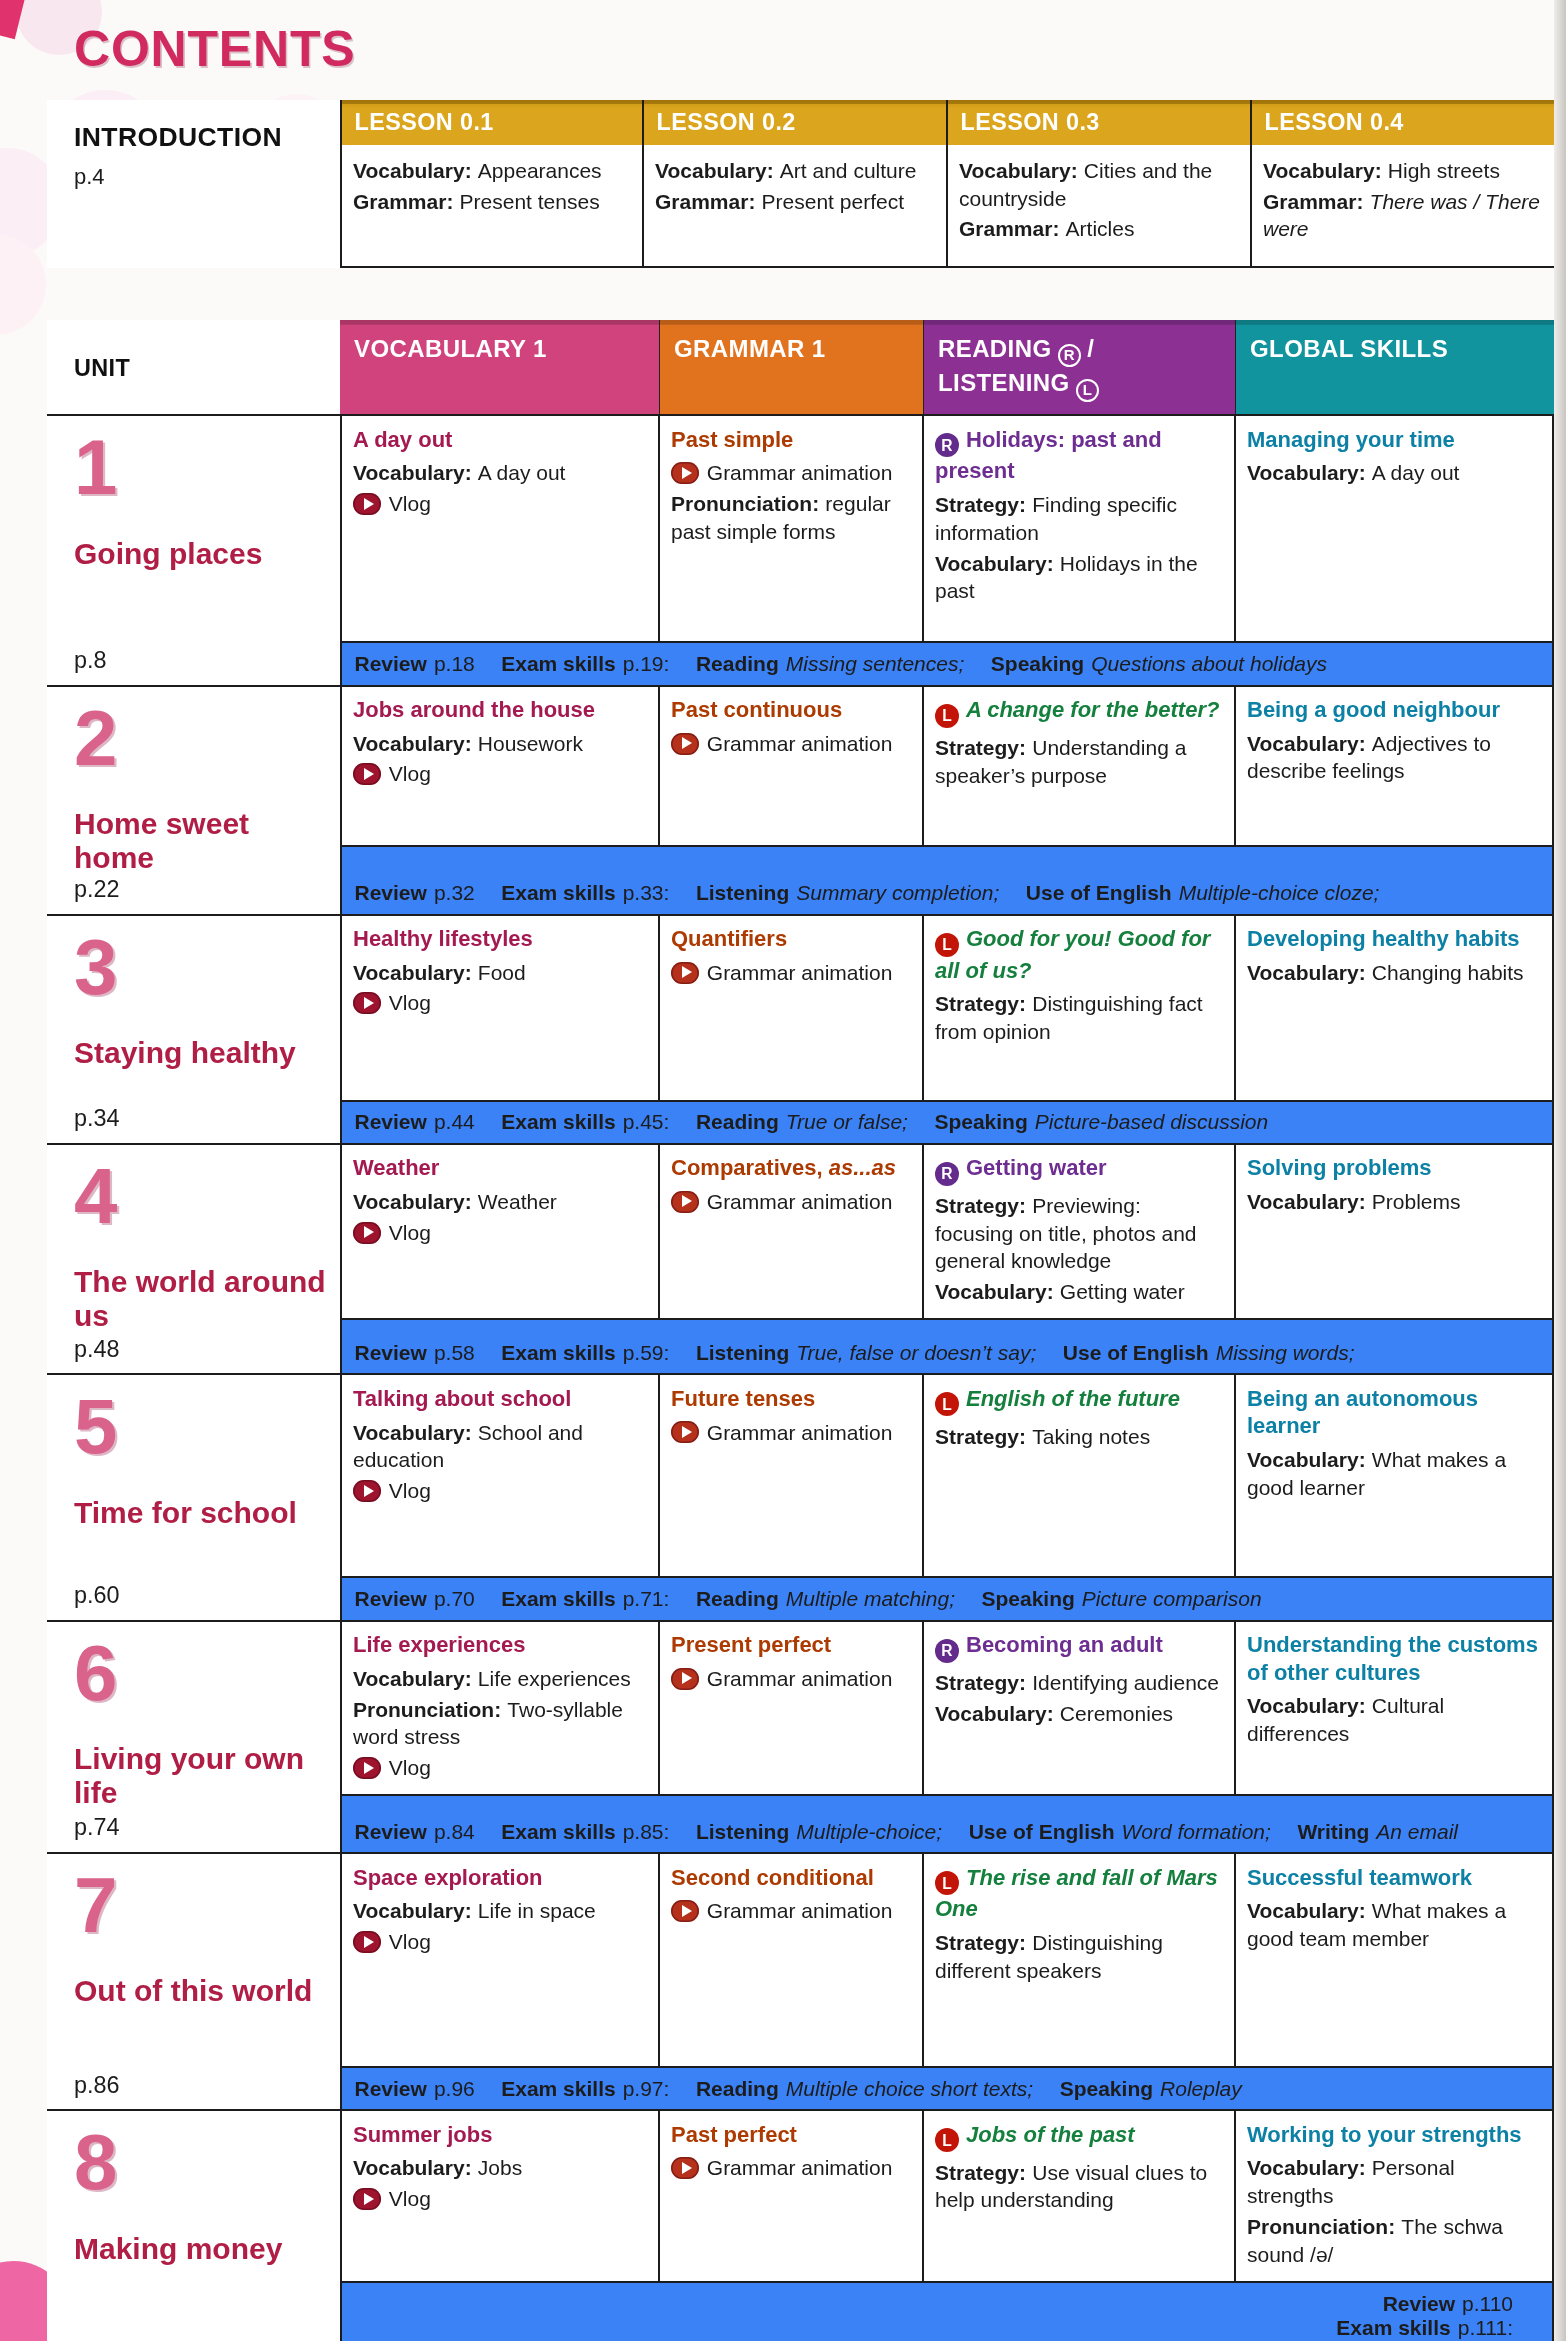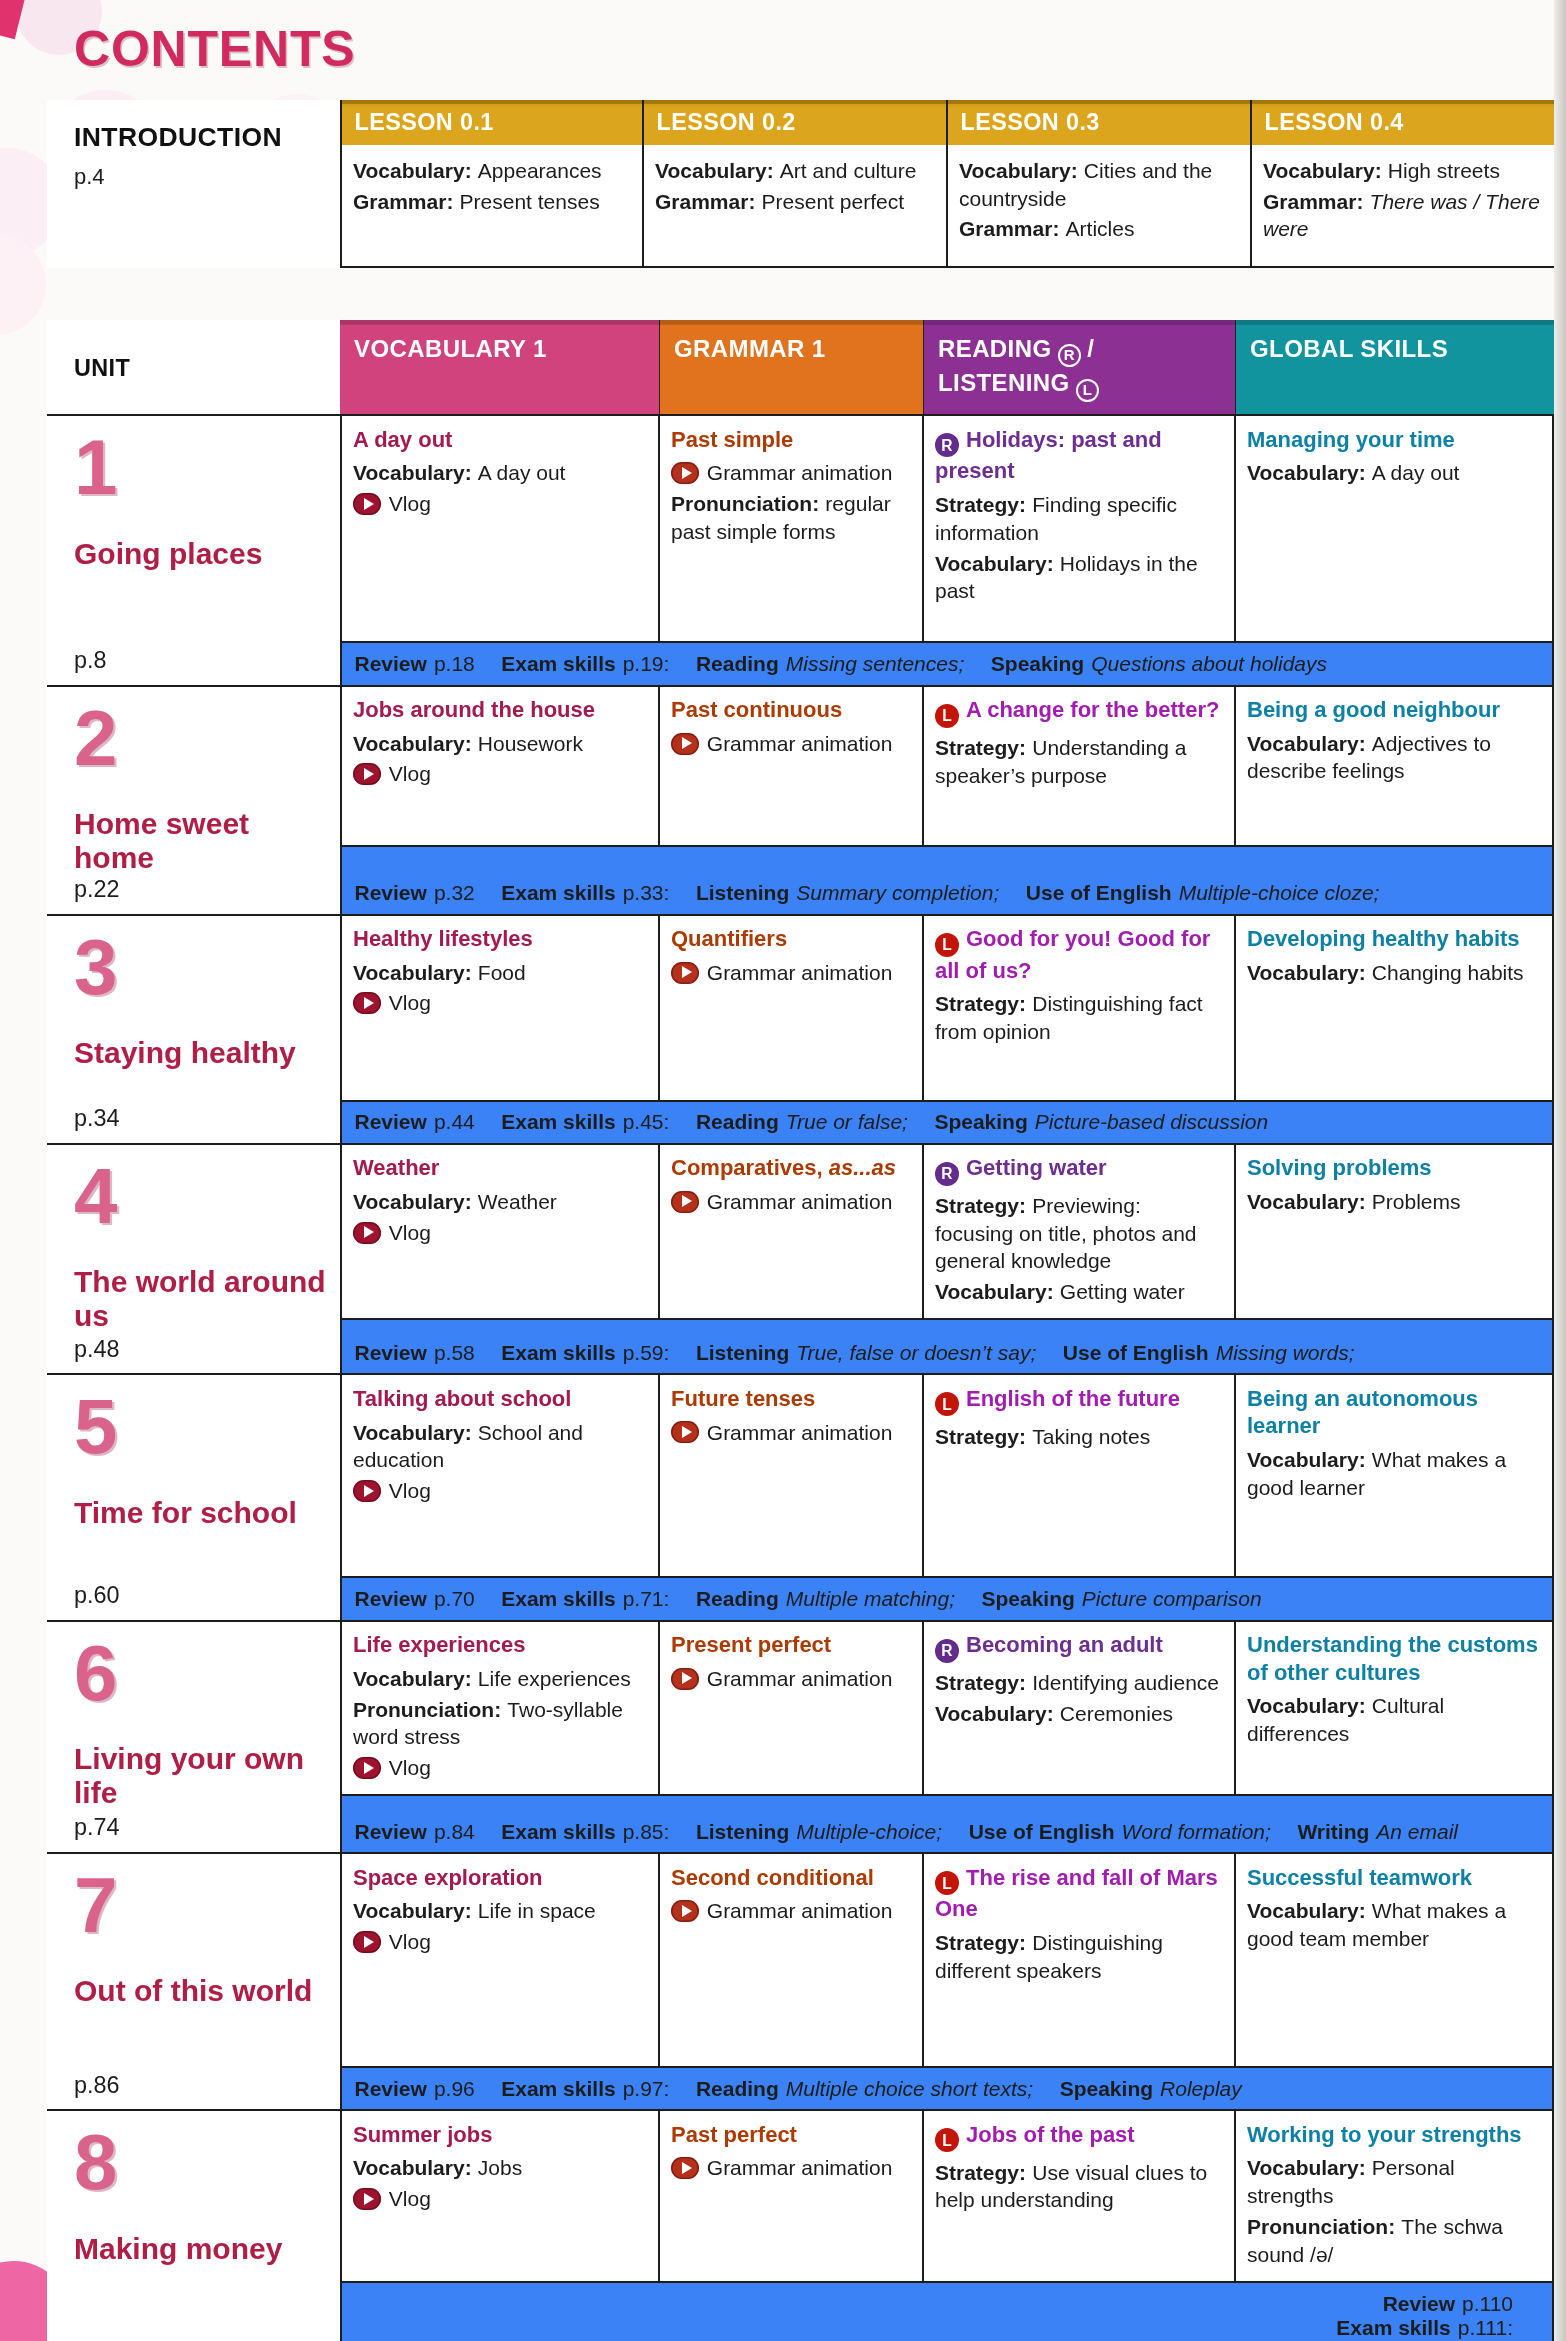--- a/index.html
+++ b/index.html
@@ -85,21 +85,21 @@
 
   .cell { border-right: 2.3px solid #1c1c1c; padding: 9.4px 11px;
     font-size: 21px; line-height: 1.32; background:#fff; }
   .vocab-cell { border-left: 2.3px solid #1c1c1c; }
 
   .cell-heading { font-size: 22px; font-weight: 800; margin-bottom: 6.2px; line-height:1.25; }
   .vocab-heading   { color:#a31950; }
   .grammar-heading { color:#ad3a00; }
   .gs-heading      { color:#0c81a5; }
   .rl-r .rl-title  { color:#6d2d91; }
-  .rl-l .rl-title  { color:#a21caf; }
+  .rl-l .rl-title  { color:#15803d;font-style:italic; }
   .rl-r .rl-badge  { background:#632b8b; }
   .rl-l .rl-badge  { background:#c21507; }
 
   .line { margin: 3.1px 0; }
   .lbl { font-weight: 800; margin-right: 6.2px; }
   .it, i { font-style: italic; }
 
   .play-icon { display:inline-block; width:28px; height:22px; border-radius:11px;
     background:#9e132e; position:relative; margin-right:7.8px; vertical-align:-3.9px;
     box-shadow: inset 0 0 0 1.6px rgba(60,0,10,.4); }

